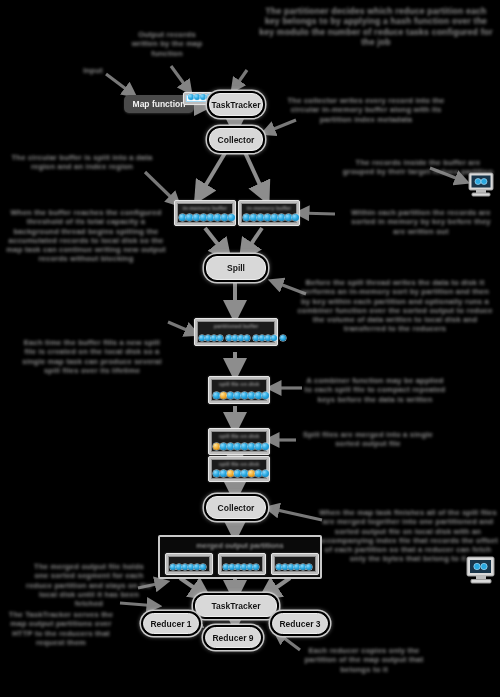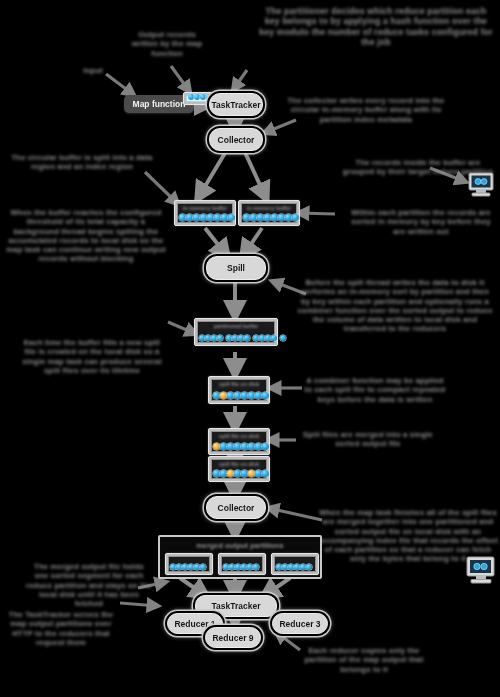--- a/index.html
+++ b/index.html
@@ -341,21 +341,21 @@
             <span class="dot" style="width:6px;height:6px;"></span>
         </div>
       </div>
     </div>
   </div>
 
   <div class="node" style="left:195px;top:595px;width:80px;height:20px;border-radius:10px;">
     <span>TaskTracker</span>
   </div>
 
-  <div class="node" style="left:143px;top:613px;width:54px;height:19px;margin-left:24px;">
+  <div class="node" style="left:143px;top:613px;width:54px;height:19px;">
     <span>Reducer 1</span>
   </div>
 
   <div class="node" style="left:205px;top:627px;width:54px;height:19px;">
     <span>Reducer 9</span>
   </div>
 
   <div class="node" style="left:272px;top:613px;width:54px;height:19px;">
     <span>Reducer 3</span>
   </div>

